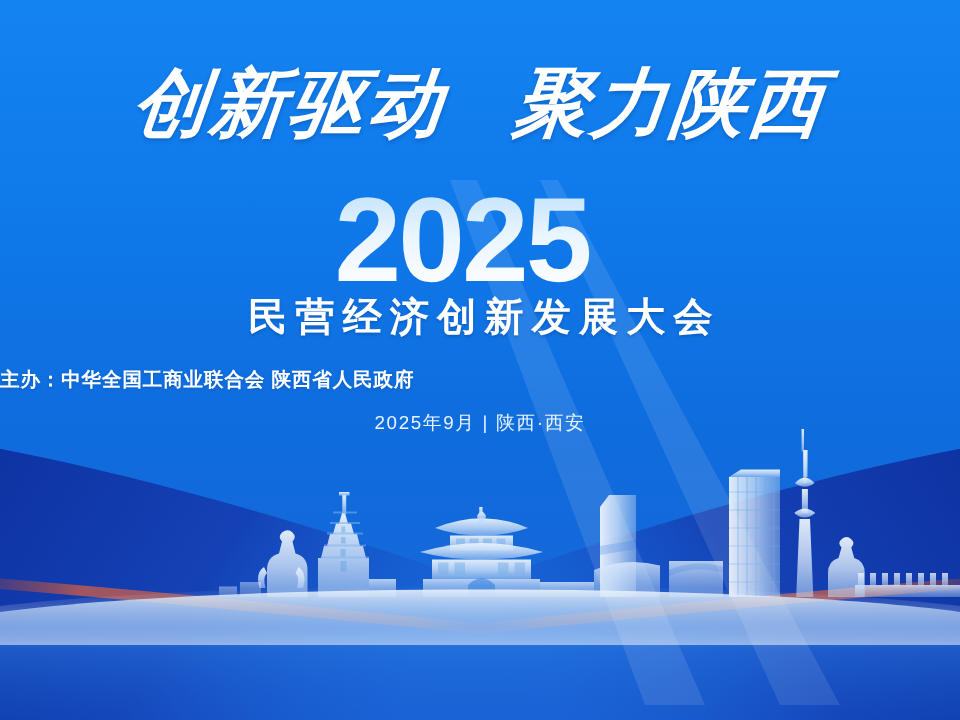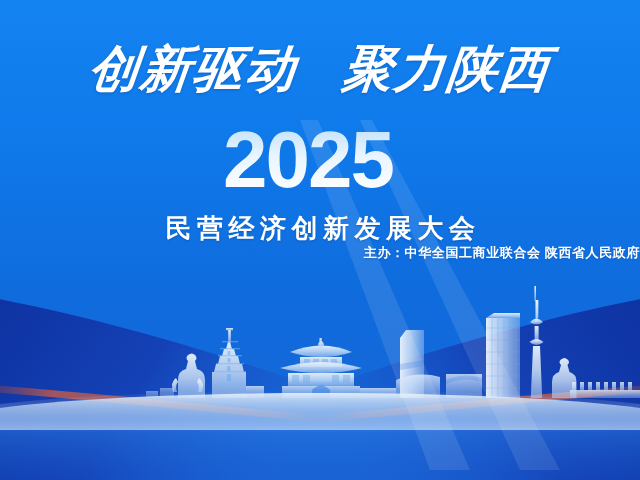--- a/index.html
+++ b/index.html
@@ -66,36 +66,35 @@
     gap:3px;
   }
   .title-line1{
     color:#ffffff;
     font-size:26px;
     font-weight:700;
     line-height:1.1;
     letter-spacing:5.5px;
     white-space:nowrap;
     text-shadow:0 1px 2px rgba(3,45,105,.28);
-    margin-top:17px;
   }
   .title-line2{
     color:#ffffff;
     font-size:26px;
     font-weight:700;
     line-height:1.1;
     letter-spacing:.5px;
     white-space:nowrap;
     text-shadow:0 1px 2px rgba(3,45,105,.28);
   }
 
   
   .host{
     position:absolute; top:244px; left:0; width:640px;
-    text-align:right;
+    text-align:left;
     color:#ffffff;
     font-size:13px;
     font-weight:700;
     letter-spacing:.6px;
     z-index:6;
     text-shadow:0 1px 2px rgba(3,45,105,.25);
   }
   .datespot{
     position:absolute; top:274px; left:0; width:640px;
     text-align:center;
@@ -335,14 +334,15 @@
 
   <div class="headline">
     <div class="year">2025</div>
     <div class="titles">
       <div class="title-line1">民营经济创新发展大会</div>
     </div>
   </div>
 
   <div class="host">主办：中华全国工商业联合会  陕西省人民政府</div>
 
+  <div class="datespot">2025年9月 | 陕西·西安</div>
 
 </div>
 
 </body></html>

